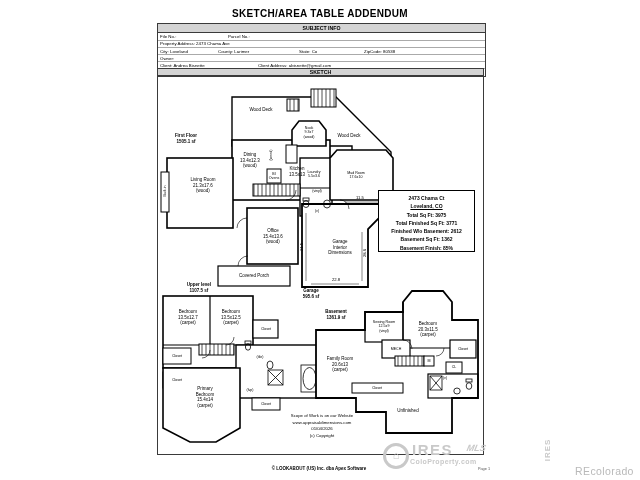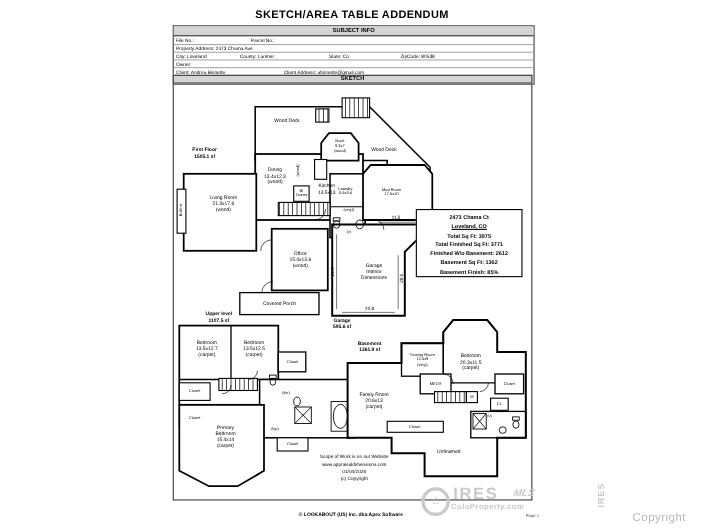--- a/index.html
+++ b/index.html
@@ -311,13 +311,13 @@
 (c) Copyright</div>
 
 <div id="footer-copyright">© LOOKABOUT (US) Inc. dba Apex Software</div>
 <div id="footer-page">Page 1</div>
 
 <div id="wm-circle" class="wm">⌂</div>
 <div id="wm-ires" class="wm">IRES</div>
 <div id="wm-mls" class="wm">MLS</div>
 <div id="wm-colo" class="wm">ColoProperty.com</div>
 <div id="wm-ires-v" class="wm">IRES</div>
-<div id="wm-recolorado">Copyright</div>
+<div id="wm-recolorado">REcolorado</div>
 
 </body></html>

